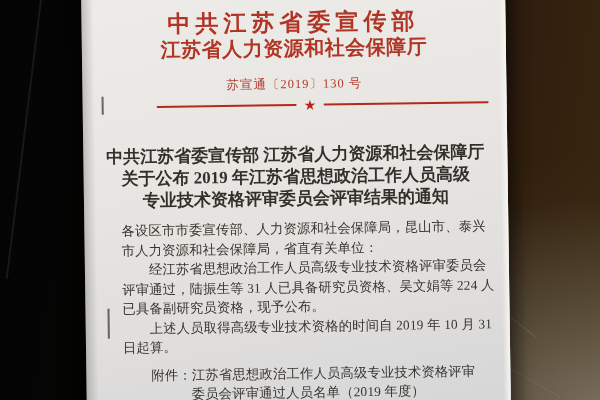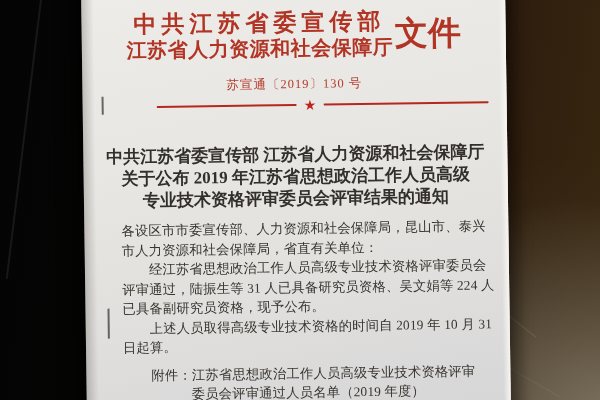--- a/index.html
+++ b/index.html
@@ -173,21 +173,20 @@
   <div class="reg-mark reg-mark-top"></div>
   <div class="reg-mark reg-mark-bottom"></div>
 
   <div class="doc">
 
     <div class="doc-header">
       <div class="org-lines">
         <div class="org-line-1">中共江苏省委宣传部</div>
         <div class="org-line-2">江苏省人力资源和社会保障厅</div>
       </div>
-      <div class="doc-type">文件</div>
     </div>
 
     <div class="doc-number">苏宣通〔2019〕130 号</div>
 
     <div class="star-line">
       <div class="seg-left"></div>
       <div class="star">★</div>
       <div class="seg-right"></div>
     </div>
 

